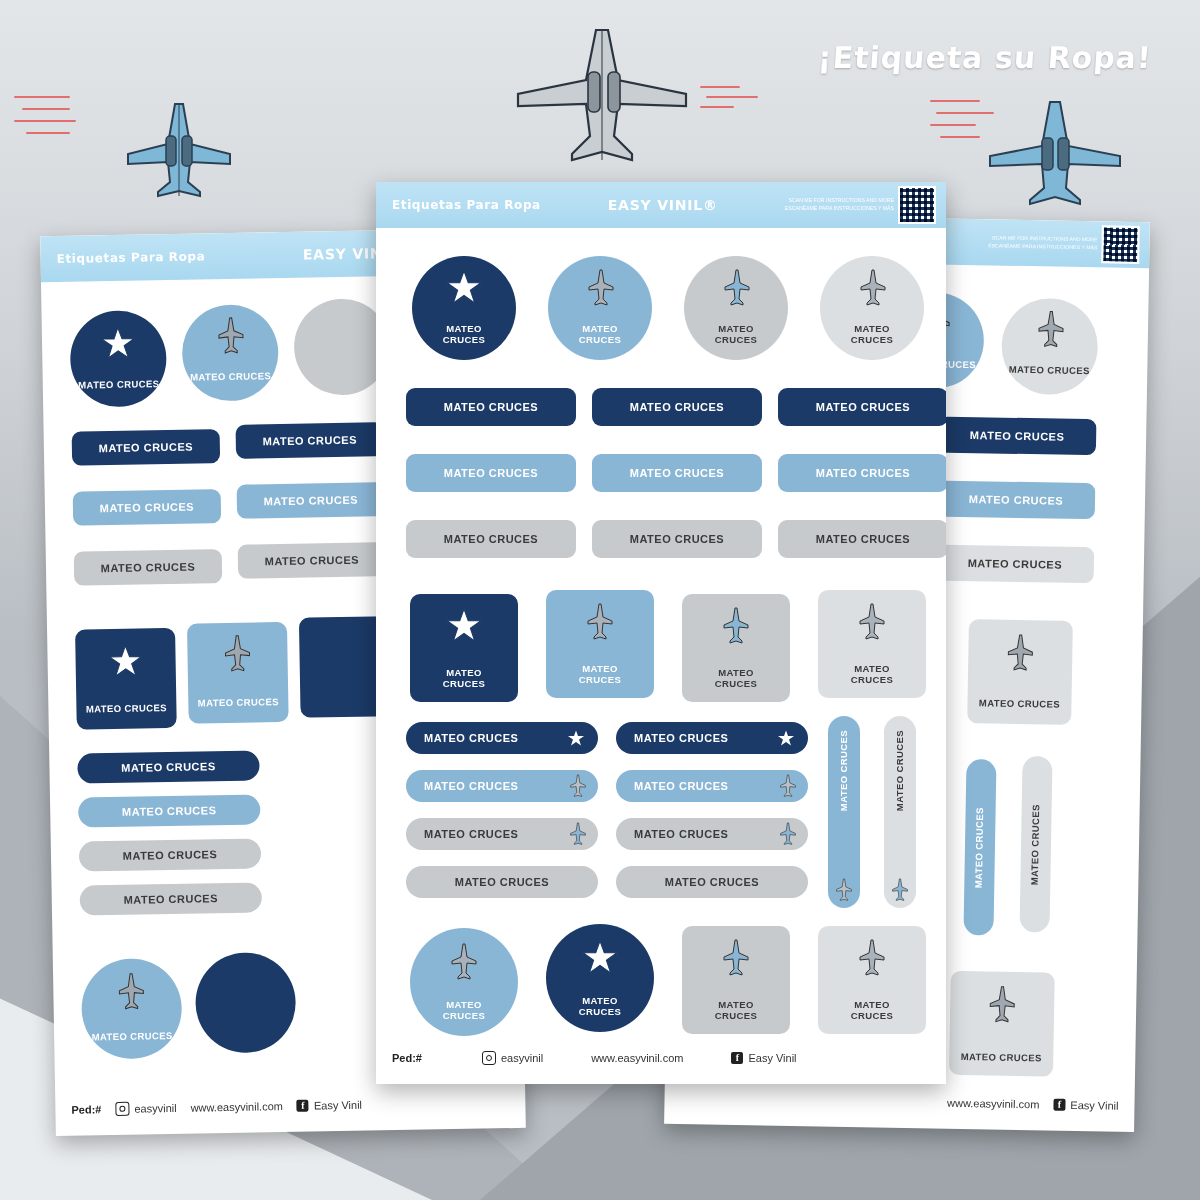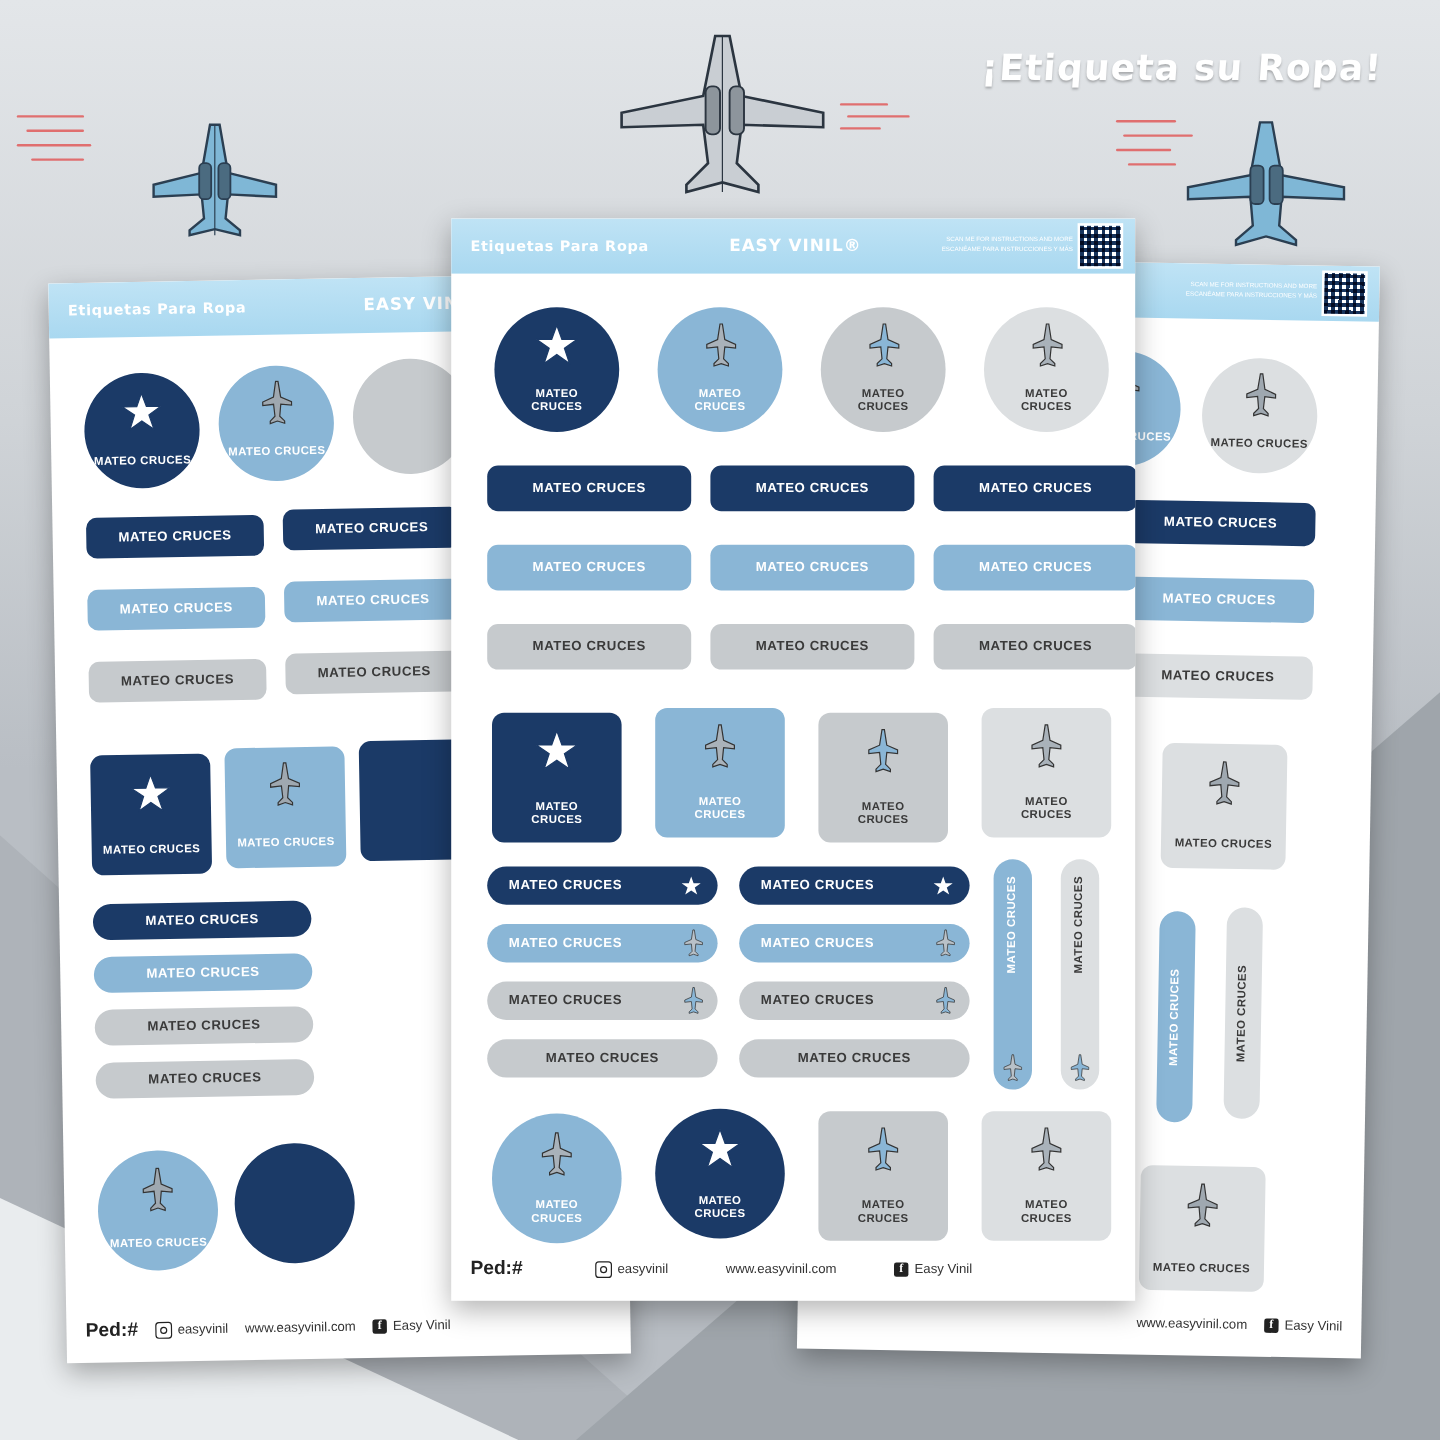--- a/index.html
+++ b/index.html
@@ -72,21 +72,21 @@
       repeating-linear-gradient(90deg,#16335c 0 3px,#fff 3px 6px),
       repeating-linear-gradient(0deg,#16335c 0 3px,#fff 3px 6px);
     background-blend-mode:multiply;border:2px solid #fff;
   }
 
   .sheet-footer{
     position:absolute;left:0;bottom:0;width:100%;height:52px;
     display:flex;align-items:center;gap:14px;
     font-size:11px;color:#333;padding:0 16px;box-sizing:border-box;
   }
-  .sheet-footer .ped{font-weight:bold;font-size:16px;color:#222;}
+  .sheet-footer .ped{font-weight:bold;font-size:11px;color:#222;}
   .f-item{display:flex;align-items:center;gap:5px;white-space:nowrap;}
   .ig{width:12px;height:12px;border:1.6px solid #222;border-radius:3px;position:relative;}
   .ig:after{content:"";position:absolute;left:3px;top:3px;width:4px;height:4px;border:1.4px solid #222;border-radius:50%;}
   .fb{width:12px;height:12px;background:#222;border-radius:2px;color:#fff;font-size:10px;
       font-weight:bold;text-align:center;line-height:12px;font-family:"Liberation Serif",serif;}
 
   
   .lbl{box-sizing:border-box;display:flex;align-items:center;justify-content:center;
        text-align:center;position:absolute;overflow:hidden;}
   .t-nav{background:#1b3a67;color:#ffffff;}

